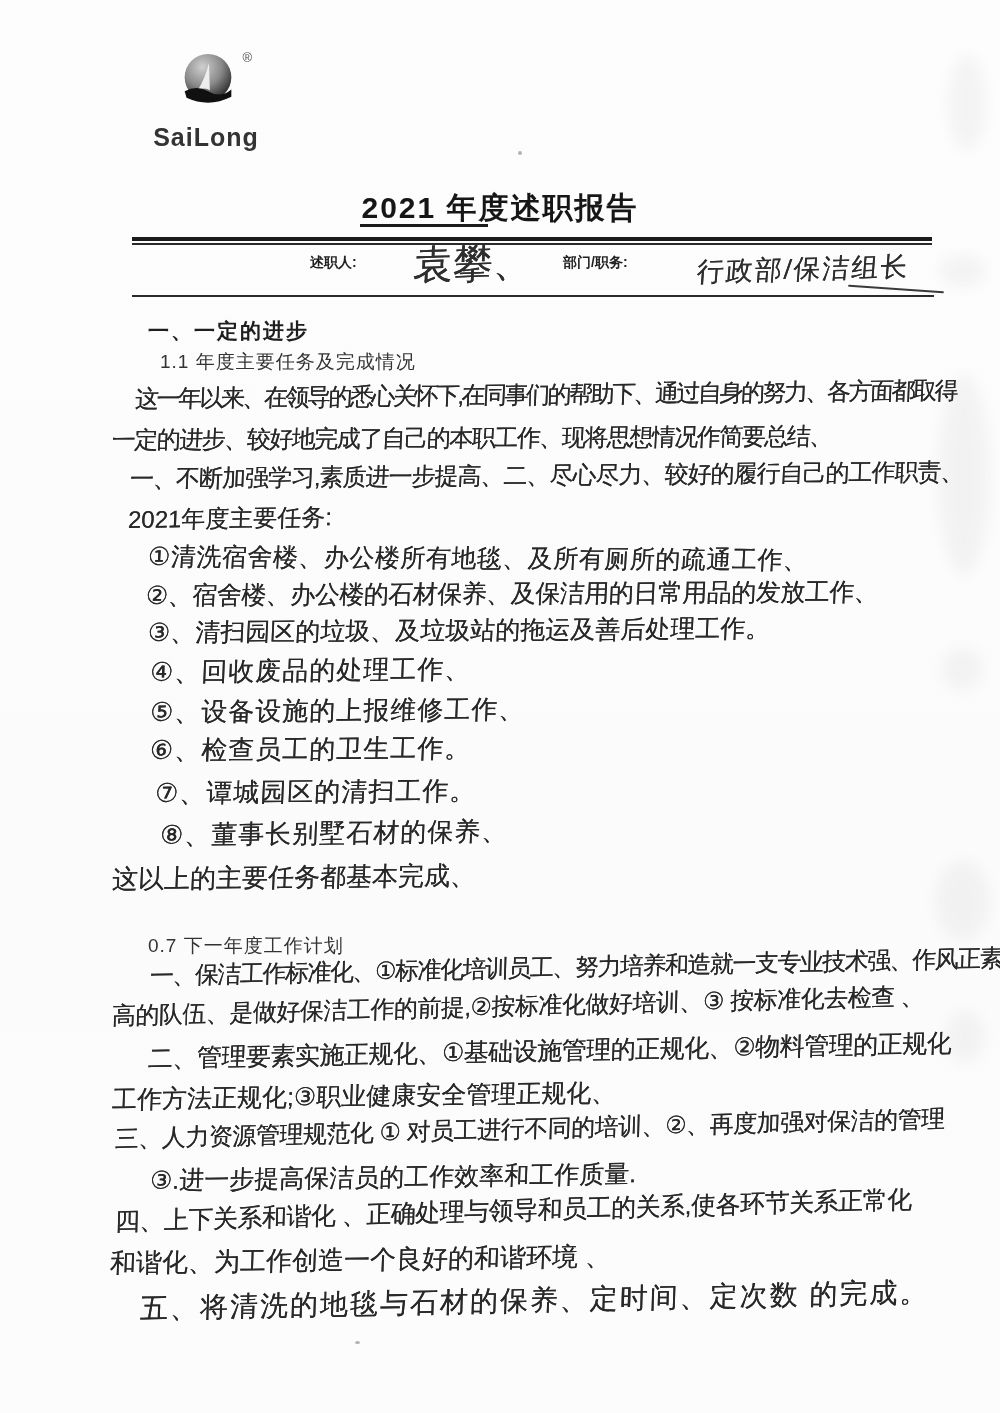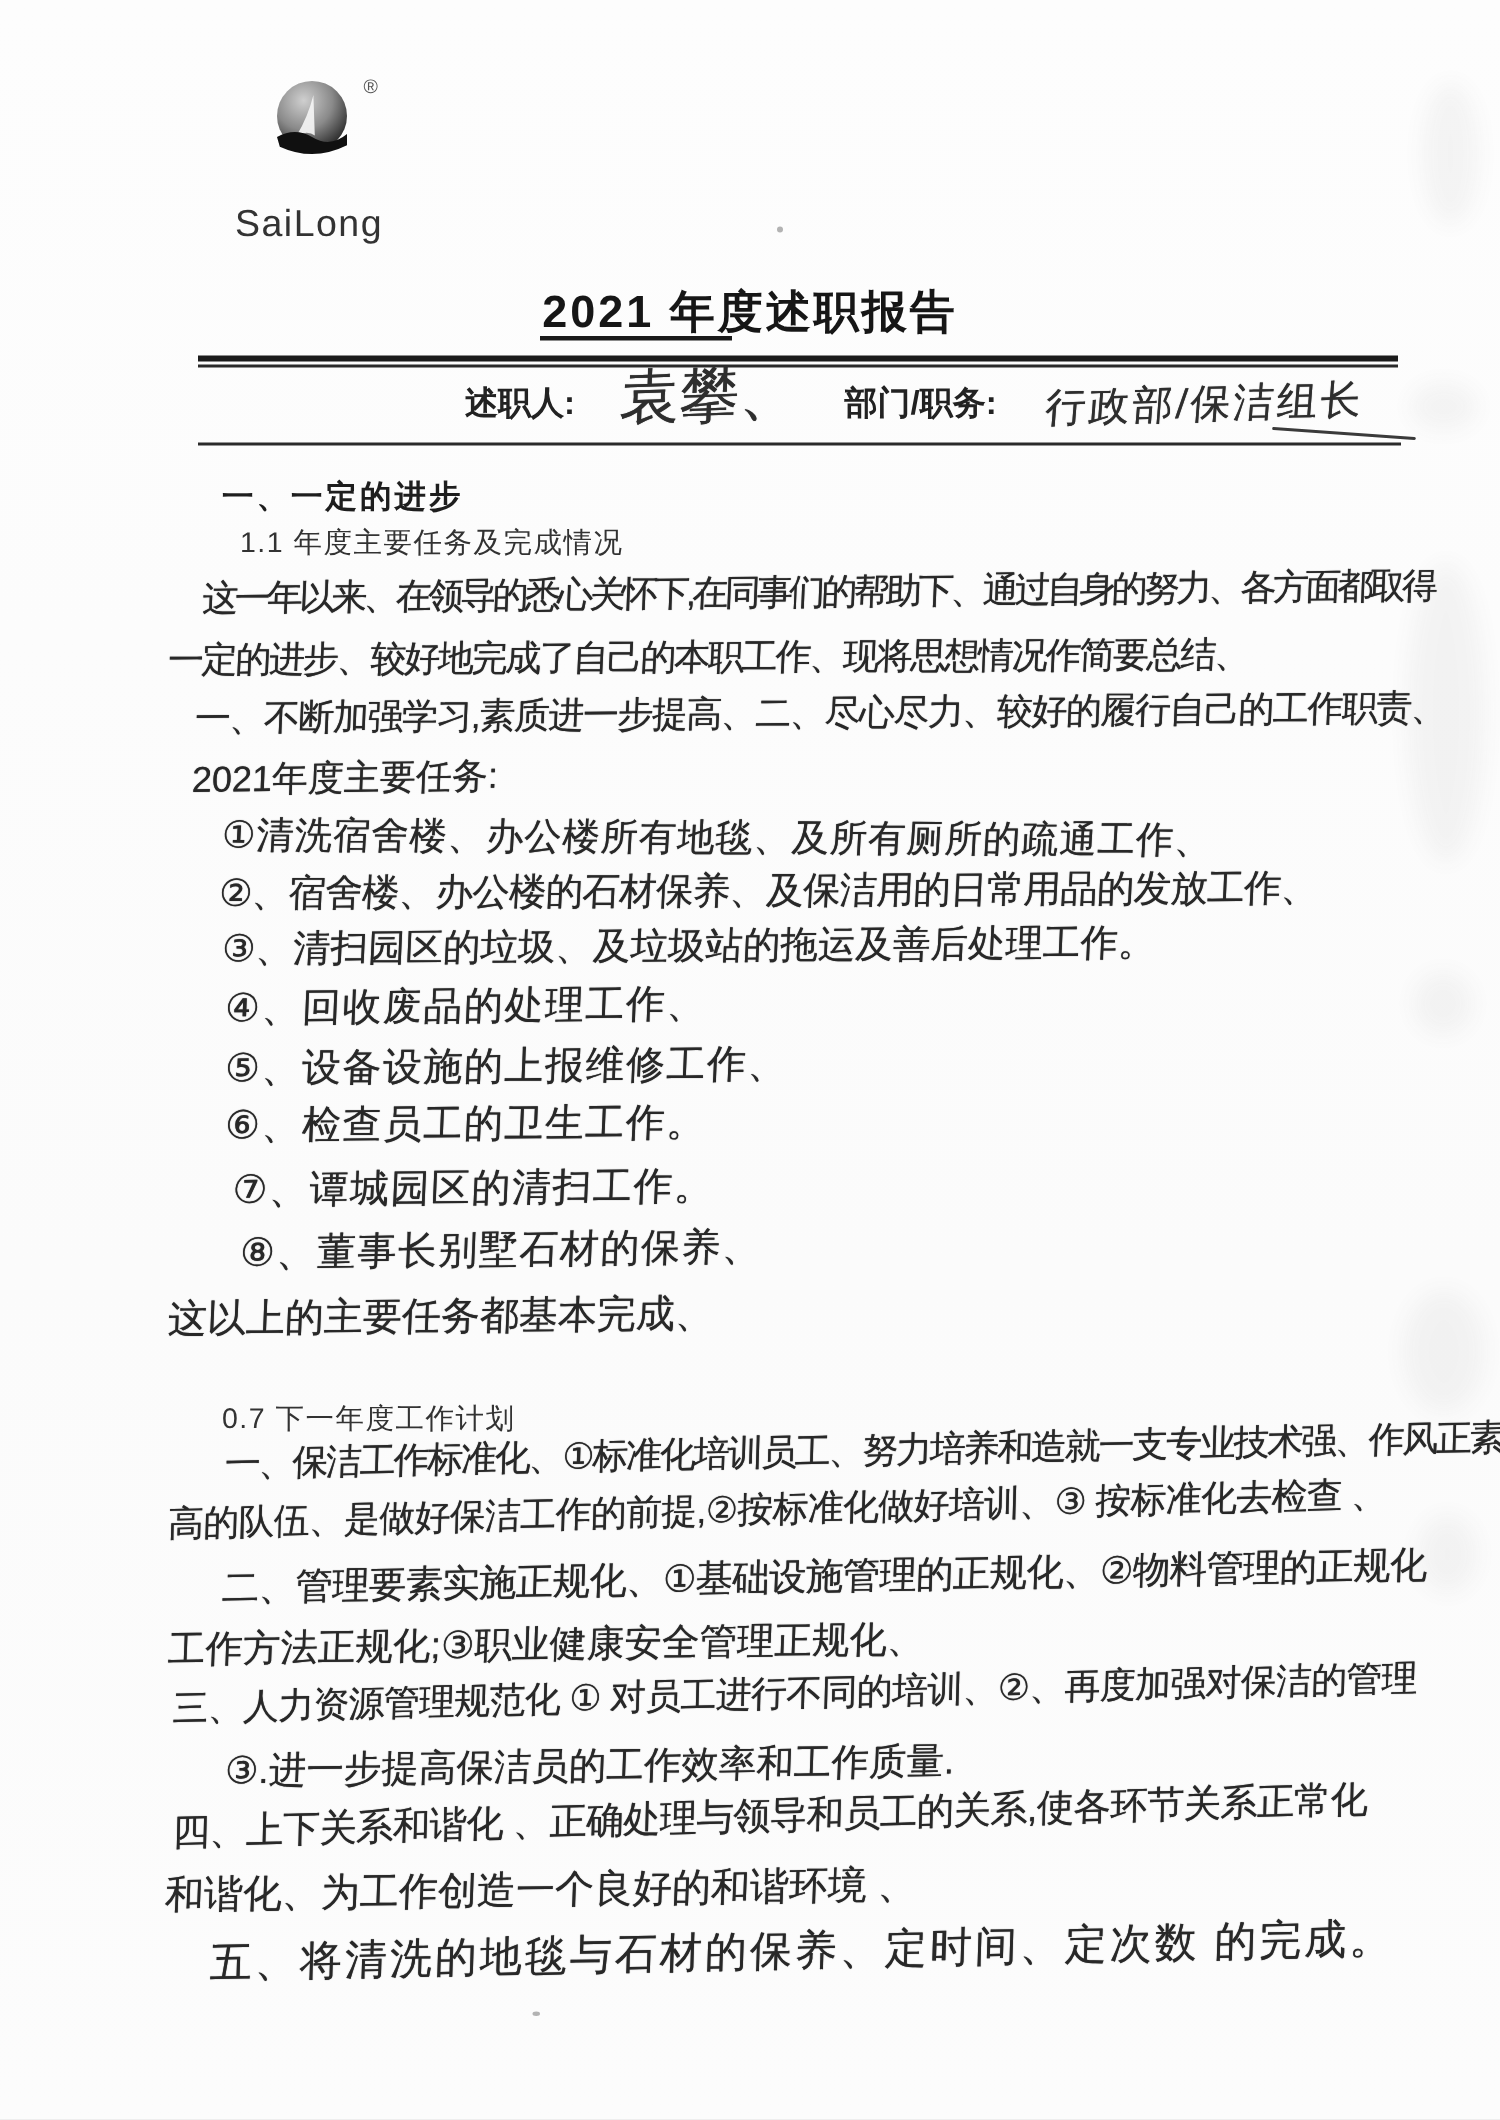--- a/index.html
+++ b/index.html
@@ -9,32 +9,32 @@
     margin:0 auto;
     background:linear-gradient(180deg,#fdfdfd 0%,#fbfbfb 60%,#fcfcfc 100%);
     overflow:hidden;
     font-family:"Liberation Sans","DejaVu Sans",sans-serif;
     color:#1c1c1c;
   }
   
   .logo{position:absolute;left:146px;top:52px;width:120px;text-align:center;}
   .logo-sphere{position:relative;display:inline-block;margin-left:4px;}
   .logo-reg{position:absolute;right:-16px;top:-2px;font-size:13px;color:#555;}
-  .logo-text{margin-top:20px;font-size:25px;font-weight:400;color:#333;letter-spacing:1px;}
+  .logo-text{margin-top:9px;font-size:25px;font-weight:700;color:#333;letter-spacing:1px;}
   
   .title{position:absolute;left:0;top:188px;width:1000px;text-align:center;
     font-size:30px;font-weight:700;color:#161616;letter-spacing:2px;}
   .title-underline{position:absolute;left:360px;top:224px;width:128px;height:3px;background:#1a1a1a;}
   
   .rule-double{position:absolute;left:132px;top:237px;width:800px;height:8px;
     border-top:4px solid #1b1b1b;}
   .rule-double::after{content:"";display:block;margin-top:2px;height:2px;background:#2a2a2a;}
   .rule-single{position:absolute;left:132px;top:295px;width:802px;height:2px;background:#2a2a2a;}
   
-  .label{position:absolute;font-size:22px;font-weight:600;color:#222;}
+  .label{position:absolute;font-size:14px;font-weight:600;color:#222;}
   .hw{position:absolute;white-space:nowrap;color:#2e2e2e;
     text-shadow:0 0 0.5px #3a3a3a;transform-origin:left center;}
   .hw-name{font-size:40px;transform:rotate(-2deg) skewX(-4deg);}
   .hw-dept{font-size:27px;letter-spacing:2px;transform:rotate(-1.5deg) skewX(-6deg);}
   .dept-tail{position:absolute;left:848px;top:288px;width:96px;height:2px;background:#3a3a3a;
     transform:rotate(4deg);border-radius:2px;}
   
   .sec-h1{position:absolute;left:148px;top:317px;font-size:21px;font-weight:700;color:#1e1e1e;letter-spacing:2px;}
   .sec-h2{position:absolute;left:160px;top:349px;font-size:19px;font-weight:400;color:#333;letter-spacing:1px;}
   .sec-h3{position:absolute;left:148px;top:933px;font-size:19px;font-weight:400;color:#333;letter-spacing:1px;}

